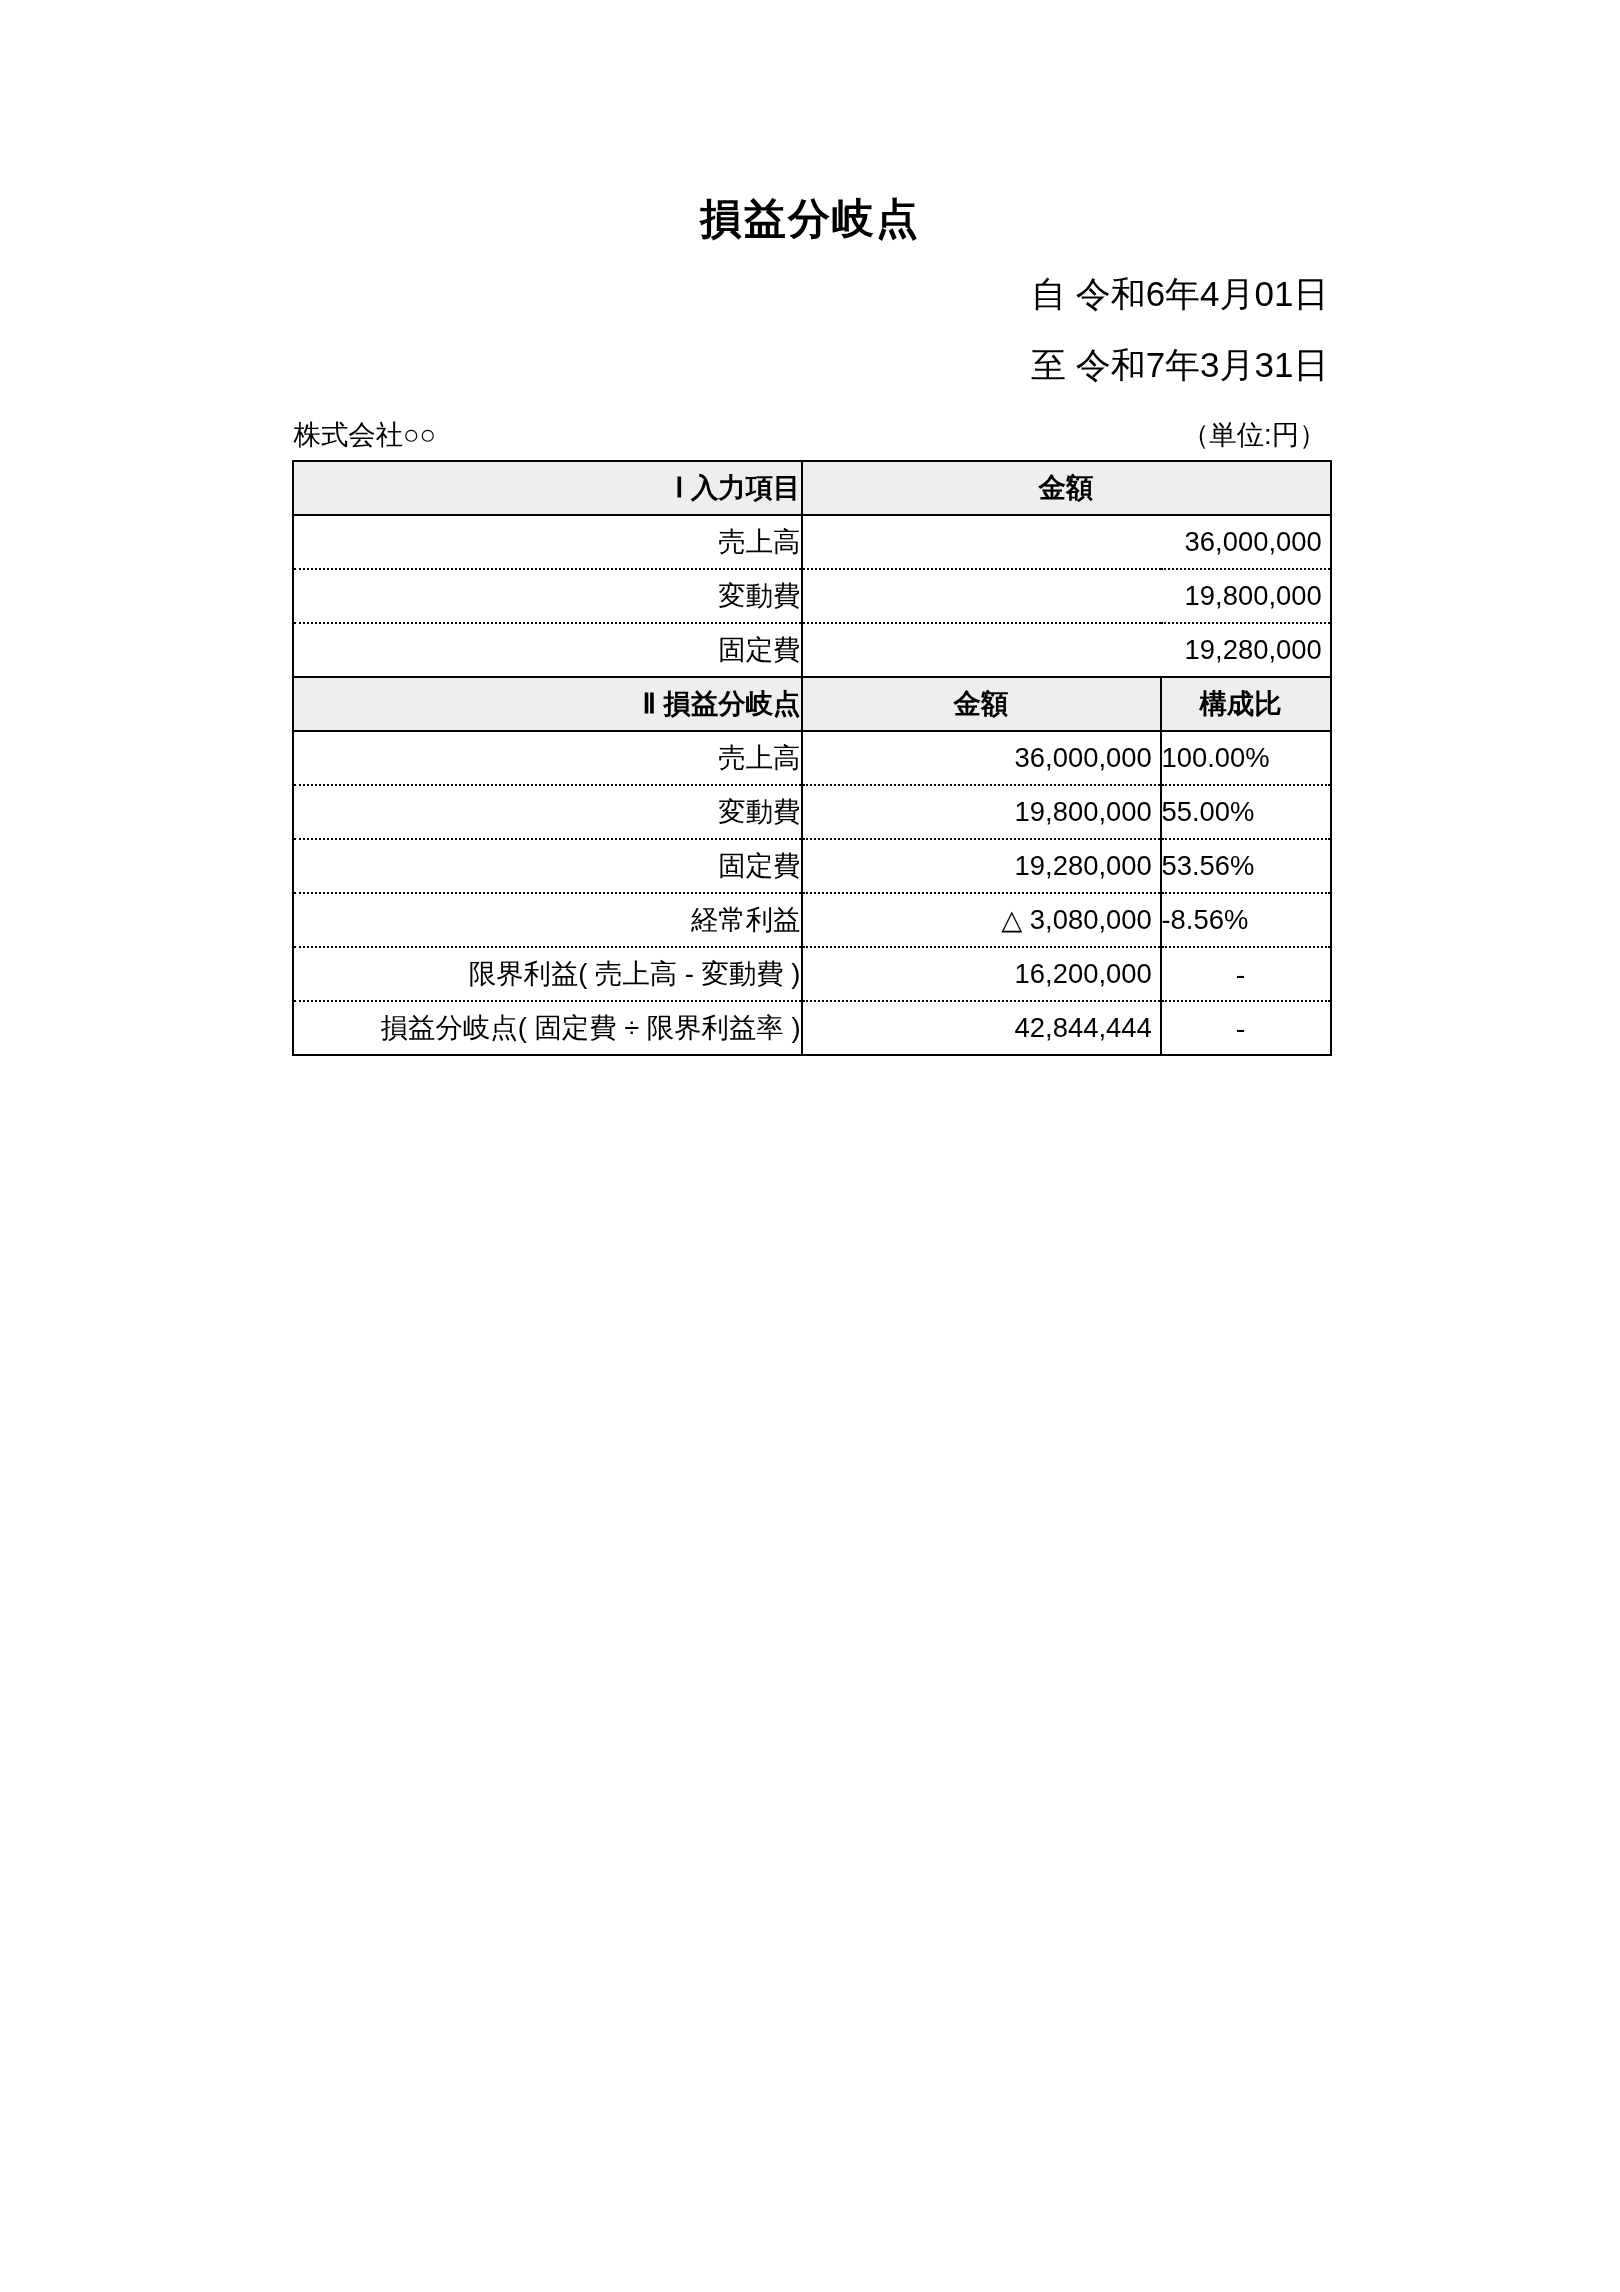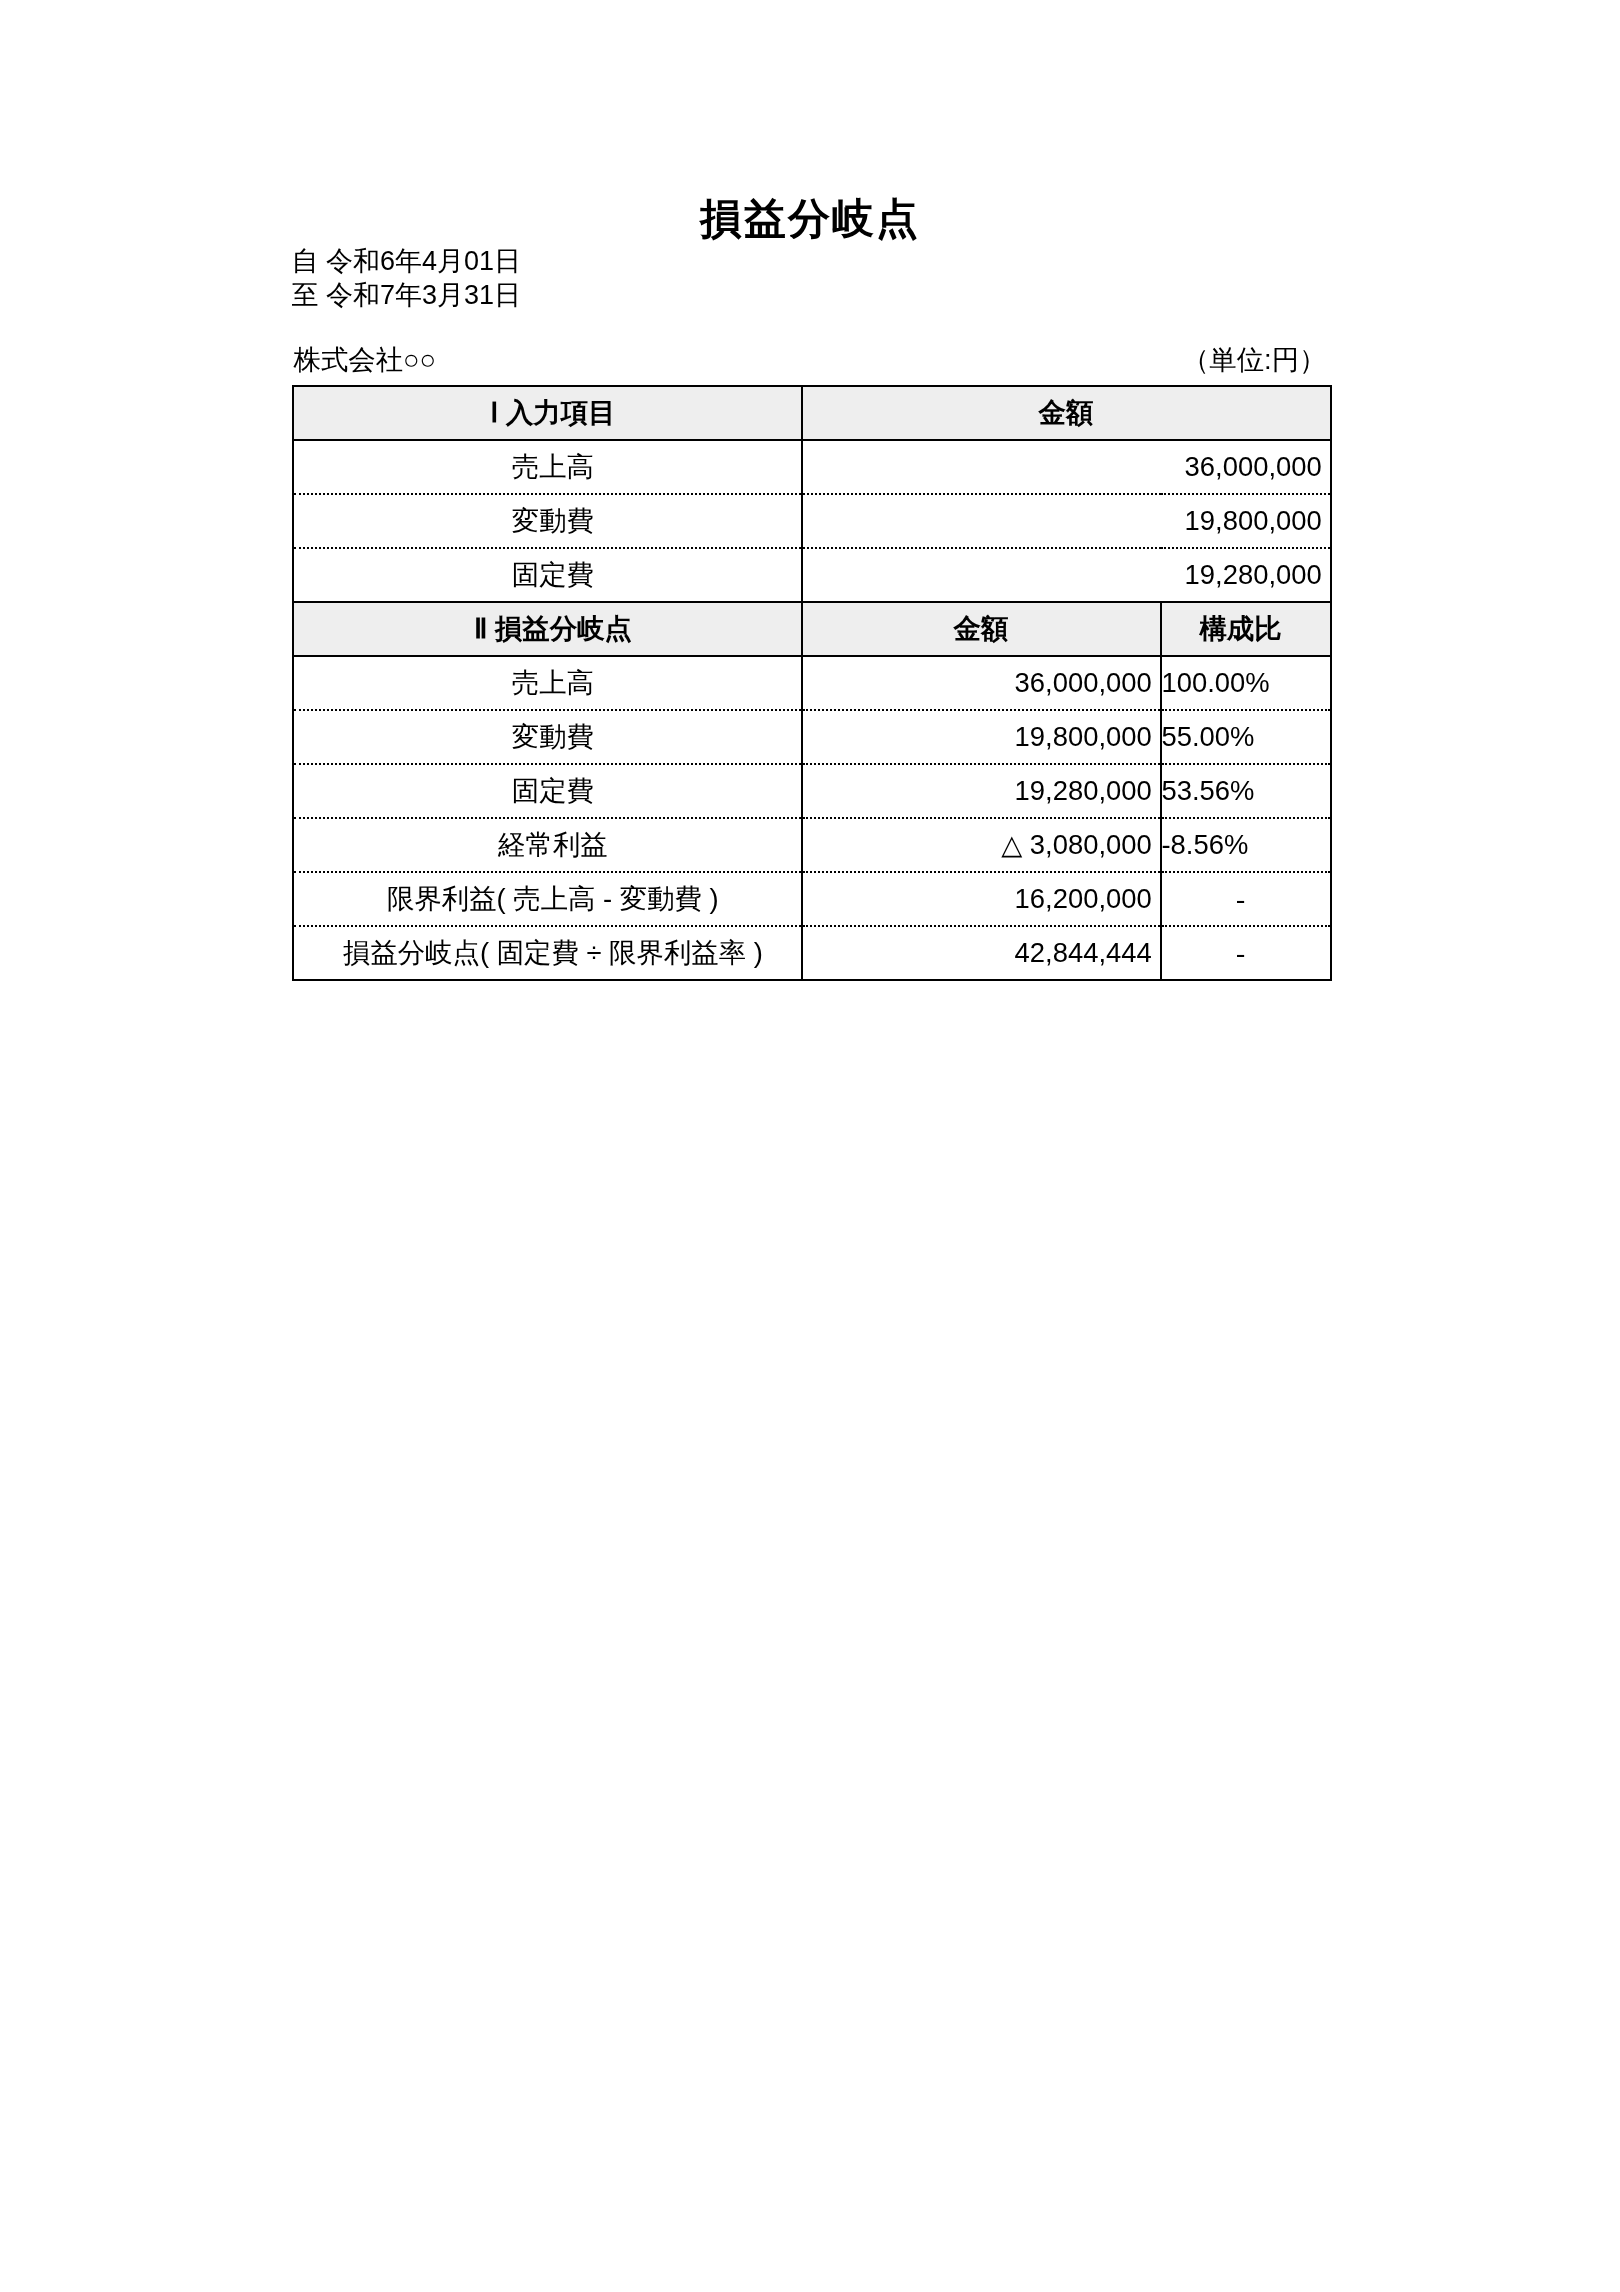--- a/index.html
+++ b/index.html
@@ -24,24 +24,24 @@
   }
   .doc-title {
     margin: 0;
     font-size: 42px;
     font-weight: bold;
     text-align: center;
     line-height: 1.2;
     letter-spacing: 2px;
   }
   .period-line {
-    font-size: 27px;
-    text-align: left;
+    font-size: 35px;
+    text-align: right;
     line-height: 1.2;
-    margin-top: 1px;
+    margin-top: 29px;
   }
   .meta-row {
     display: flex;
     justify-content: space-between;
     align-items: flex-end;
     font-size: 27.4px;
     margin-top: 31px;
     margin-bottom: 7px;
     padding: 0 2px;
   }
@@ -62,21 +62,21 @@
     overflow: hidden;
     vertical-align: middle;
   }
   tr.head-row td {
     background: #eeeeee;
     font-weight: bold;
     border-top: 2.9px solid #000;
     border-bottom: 2.9px solid #000;
   }
   td.cell-label {
-    text-align: center;
+    text-align: right;
     padding-left: 11.8px;
     border-right: 2px solid #000;
   }
   td.cell-amount {
     text-align: right;
     padding-right: 7.8px;
   }
   td.cell-ratio {
     text-align: left;
     padding-right: 12px;

